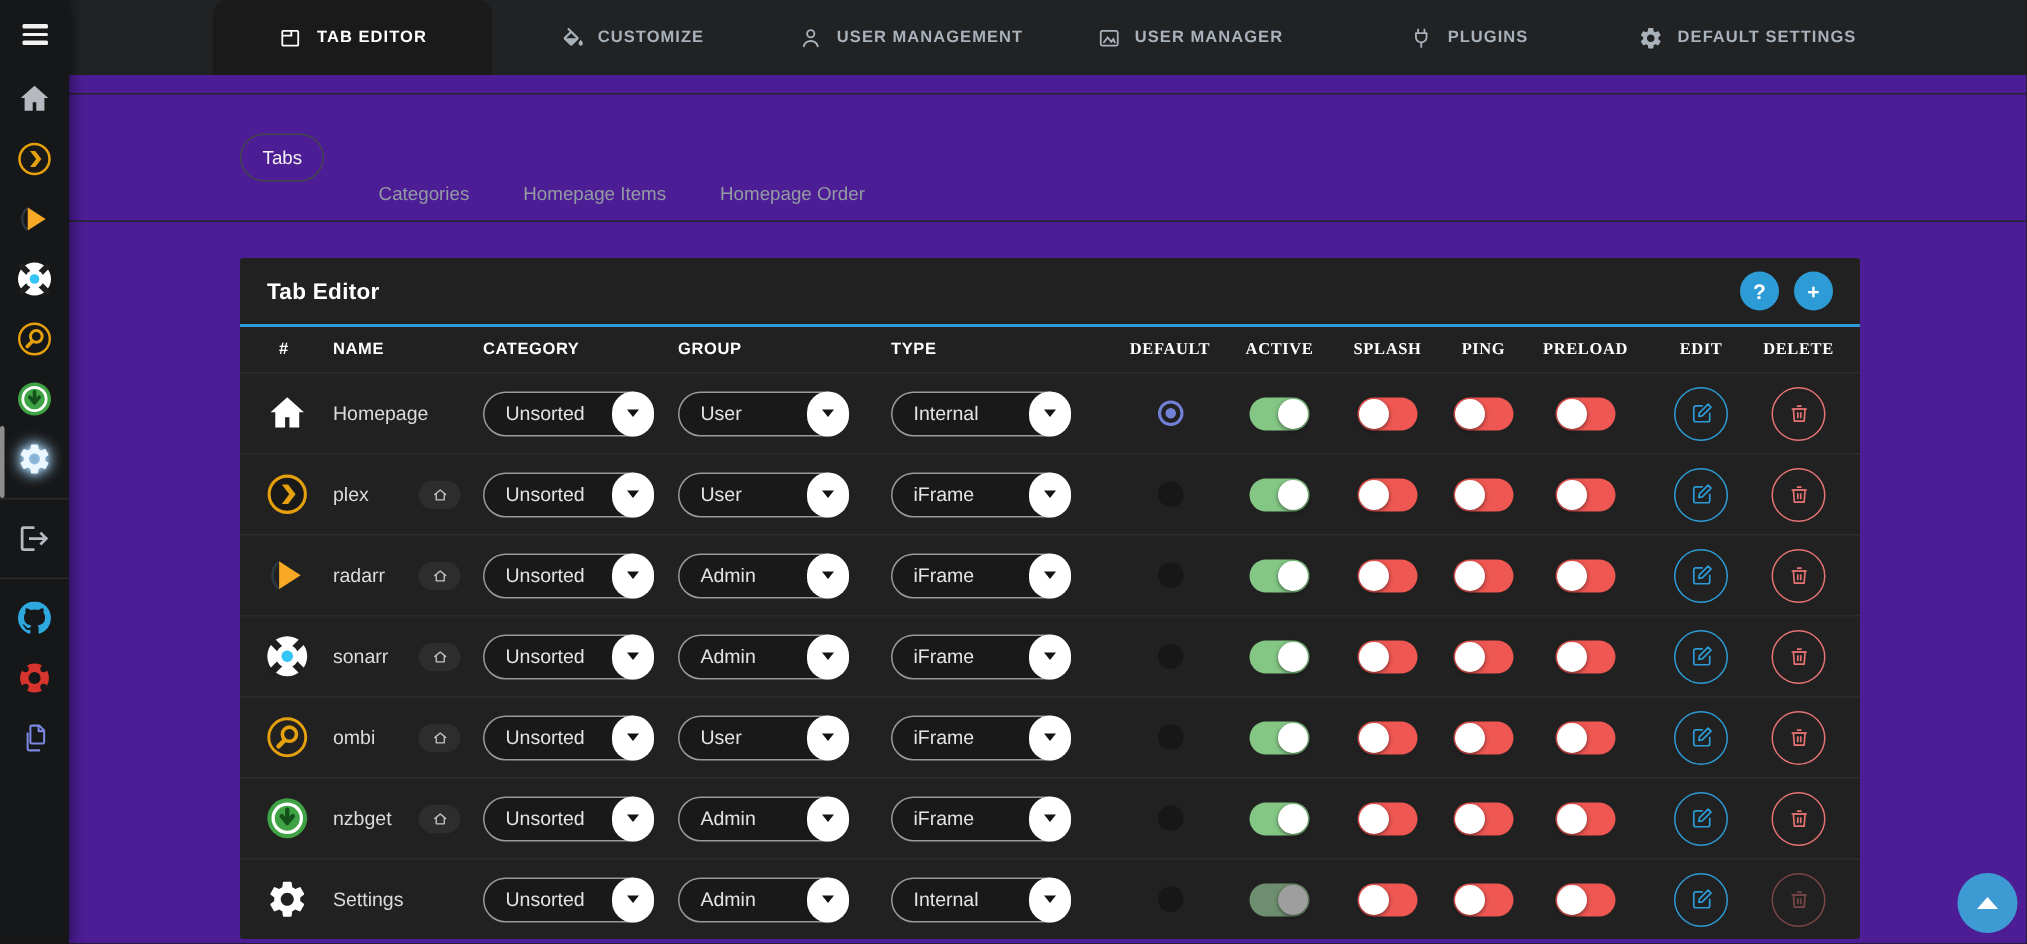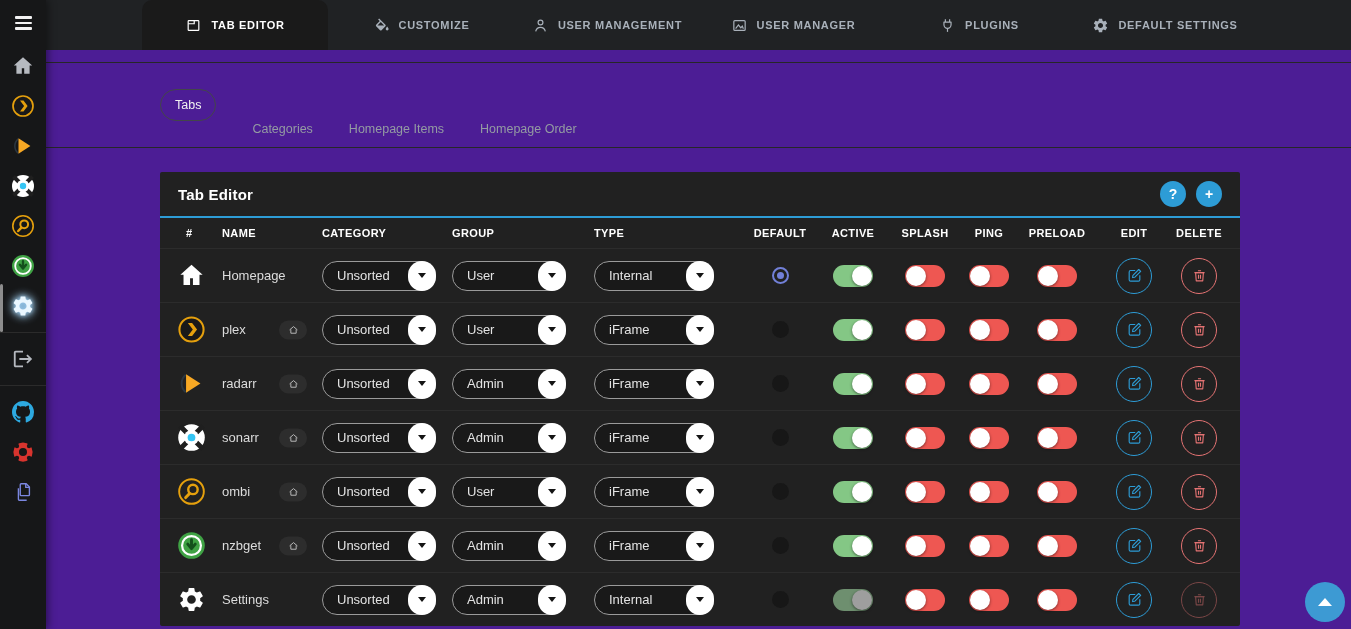--- a/index.html
+++ b/index.html
@@ -81,21 +81,21 @@
   }
 
   
   .thead,.trow{
     display:grid;
     grid-template-columns:48px 100px 130px 142px 150px 72px 74px 70px 58px 78px 76px 1fr;
     align-items:center; padding:0 14px;
   }
   .thead{ height:30px; }
   .thead .hcell{ font-size:11px; font-weight:bold; color:#ffffff; letter-spacing:.4px; }
-  .thead .hcell.c{ text-align:center; }
+  .thead .hcell.c{ text-align:center;font-family:Liberation Serif, serif; }
   .thead .hcell.first{ padding-left:12px; }
   .trow{ height:54px; border-top:1px solid #2c2c2c; }
   .cell{ display:flex; align-items:center; }
   .cell.c{ justify-content:center; }
 
   .row-icon{ width:29px; height:29px; color:#ffffff; margin-left:3px; }
   .tab-name{ font-size:13px; color:#dcdcdc;text-align:right; }
   .name-cell{ position:relative; }
   .home-badge{
     position:absolute; left:57px; top:50%; transform:translateY(-50%);

